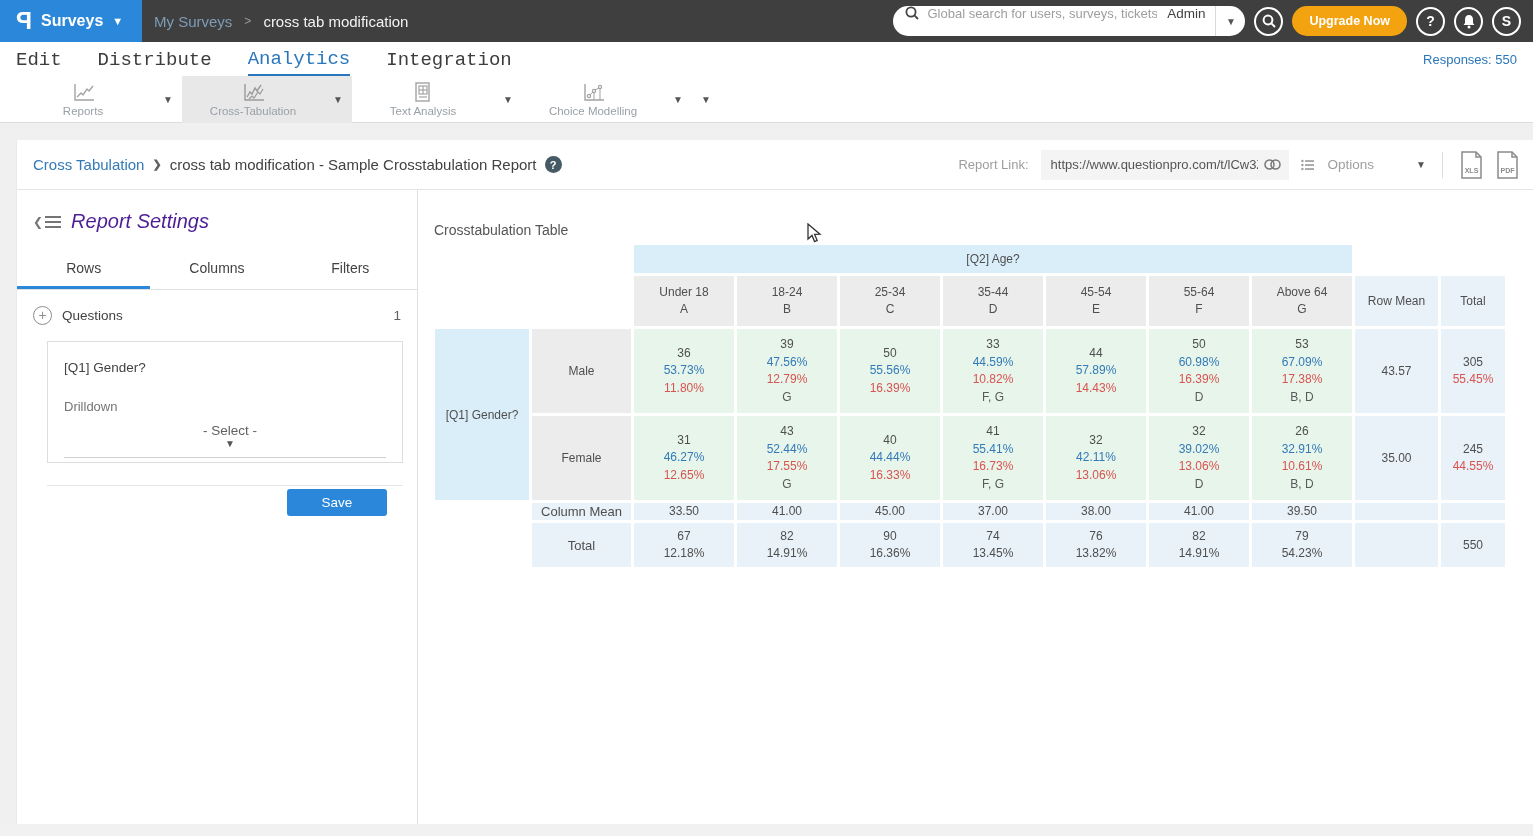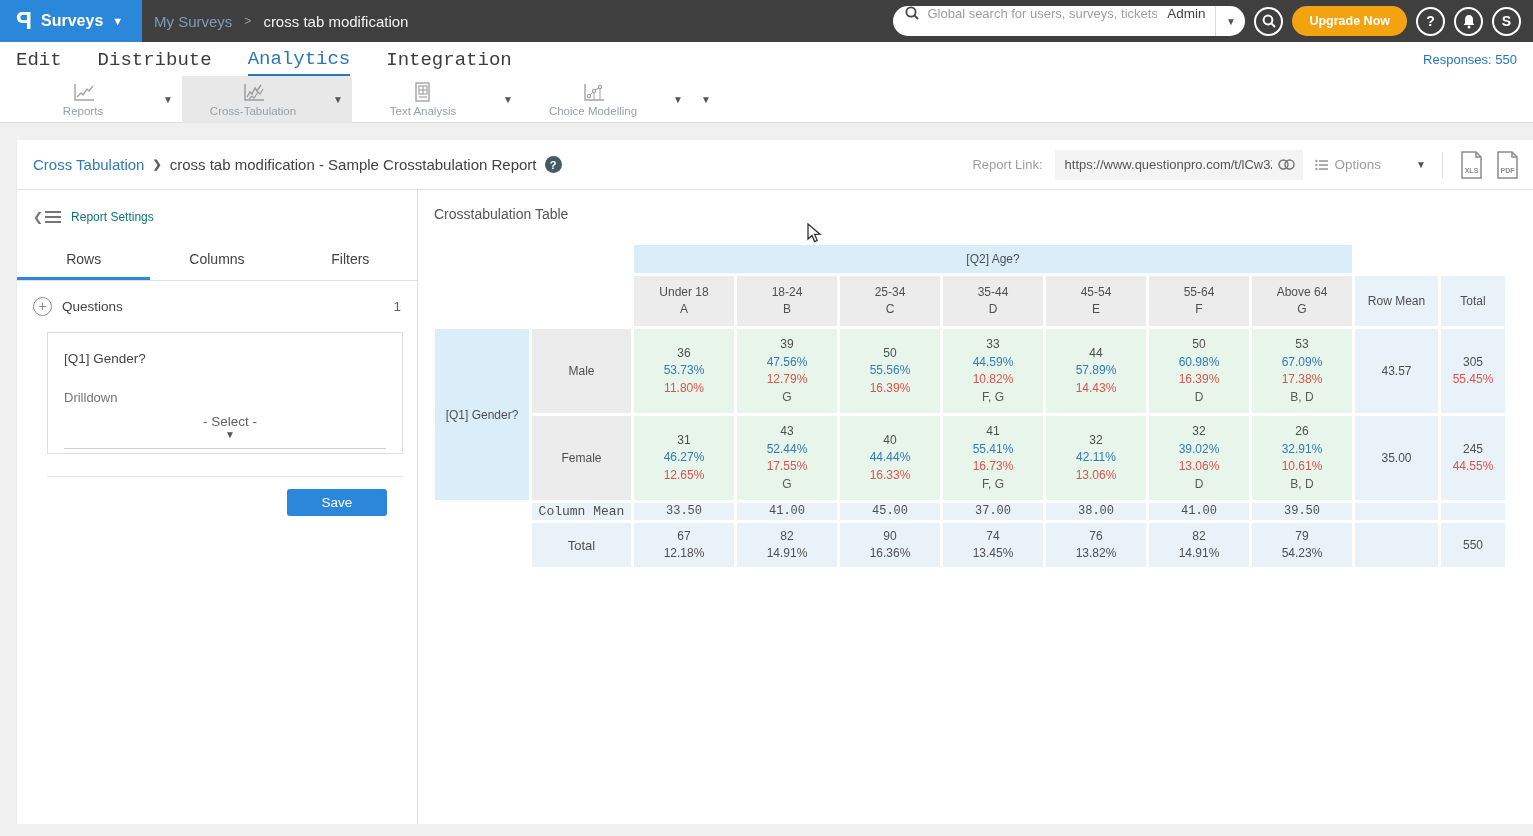--- a/index.html
+++ b/index.html
@@ -61,33 +61,33 @@
   .rh-link { color:#337ab7; }
   .rh-sep { color:#616161; font-size:11px; font-weight:bold; }
   .rh-title { color:#424242; }
   .help-dot { width:17px; height:17px; border-radius:50%; background:#455a64; color:#fff;
     font-size:11px; font-weight:bold; display:flex; align-items:center; justify-content:center; }
   .rh-right { margin-left:auto; display:flex; align-items:center; gap:12px;text-align:center; }
   .rl-label { color:#9e9e9e; font-size:13px; }
   .url-box { width:248px; height:30px; background:#f4f4f4; display:flex; align-items:center;
     padding:0 8px 0 10px; gap:6px; }
   .url-text { font-size:13px; color:#555; white-space:nowrap; overflow:hidden; flex:1; }
-  .options { display:flex; align-items:center; gap:7px; color:#9e9e9e; font-size:13.5px; }
+  .options { display:flex; align-items:center; gap:14px; color:#9e9e9e; font-size:13.5px; }
   .opt-caret { color:#555; font-size:10px; margin-left:28px; }
   .v-div { width:1px; height:26px; background:#ddd; margin:0 4px; }
   .doc-ic { position:relative; width:24px; height:28px; }
 
   
   .panel { position:absolute; left:0; top:50px; bottom:0; width:401px; border-right:1px solid #e0e0e0; }
   .panel-head { display:flex; align-items:center; gap:10px; padding:20px 16px 0 16px; }
   .collapse-ic { display:flex; align-items:center; gap:2px; color:#757575; }
   .collapse-ic .chev { font-size:12px; }
   .bars { display:flex; flex-direction:column; gap:3px; }
   .bars span { display:block; width:16px; height:2px; background:#757575; }
-  .panel-title { font-size:12px; color:#0f766e; }
+  .panel-title { font-size:20px; color:#4c1d95;font-style:italic; }
   .ptabs { display:flex; margin-top:18px; border-bottom:1px solid #e0e0e0; }
   .ptab { flex:1; text-align:center; font-size:14px; color:#424242; padding:9px 0 10px; }
   .ptab.active { border-bottom:3px solid #2b87d9; }
   .q-row { display:flex; align-items:center; gap:10px; padding:16px 16px 0 16px; }
   .plus-circle { width:19px; height:19px; border:1.5px solid #8d8d8d; border-radius:50%;
     color:#8d8d8d; font-size:14px; line-height:16px; text-align:center; }
   .q-label { font-size:13.5px; color:#424242; }
   .q-count { margin-left:auto; font-size:13.5px; color:#616161; }
   .q-card { margin:16px 14px 0 30px; border:1px solid #ddd; padding:18px 16px 0 16px; height:122px; }
   .q-name { font-size:13.5px; color:#424242; }
@@ -96,36 +96,36 @@
     padding:9px 2px 8px 12px;flex-direction:column; }
   .dd-value { font-size:13.5px; color:#616161; flex:1; }
   .dd-caret { color:#555; font-size:10px; }
   .panel-div { height:1px; background:#e6e6e6; margin:22px 14px 0 30px; }
   .save-btn { position:absolute; right:30px; top:299px; width:100px; height:27px;
     background:#2b87d9; color:#fff; border:none; border-radius:3px; font-size:13.5px;
     font-family:"Liberation Sans", sans-serif; }
 
   
   .main-area { position:absolute; left:401px; top:50px; right:0; bottom:0; overflow:hidden; }
-  .section-title { position:absolute; left:16px; top:16px; font-size:14px; color:#555; }
+  .section-title { position:absolute; left:16px; top:32px; font-size:14px; color:#555; }
   .tbl { position:absolute; left:14px; top:52px; border-collapse:separate; border-spacing:3px; }
   .tbl td, .tbl th { text-align:center; vertical-align:middle; font-weight:normal;
     font-size:12px; color:#4f4f4f; padding:0; }
   .c-q { width:94px; } .c-lab { width:99px; } .c-d { width:100px; }
   .c-rm { width:83px; } .c-tot { width:64px; }
   .banner { background:#d9eef9; height:28px; font-size:13px; }
   .colhead { background:#ececec; height:50px; font-size:13px; line-height:17px; }
   .bluehead { background:#e9f2f9; font-size:13px; }
   .qcell { background:#d9eef9; font-size:13px; }
   .glabel { background:#ececec; font-size:13px; }
   .datacell { background:#e7f5eb; line-height:17.5px; }
   .bluecell { background:#e9f2f9; line-height:17px; }
   .r-male td, .r-male th { height:84px; }
   .r-female td, .r-female th { height:84px; }
-  .r-cmean td { height:15px;font-family:Liberation Mono, monospace; }
+  .r-cmean td { height:15px; }
   .r-total td { height:44px; }
   .count { color:#4f4f4f; } .rowpct { color:#337ab7; } .colpct { color:#d9534f; }
   .sig { color:#5a5a5a; } .sig:empty { display:none; }
   .cellstack span { display:block; }
 
   .cursor { position:absolute; left:806px; top:223px; z-index:50; }
   .bottom-strip { position:absolute; left:0; bottom:0; width:1533px; height:12px; background:#f1f1f1; }
 </style>
 </head>
 <body>

